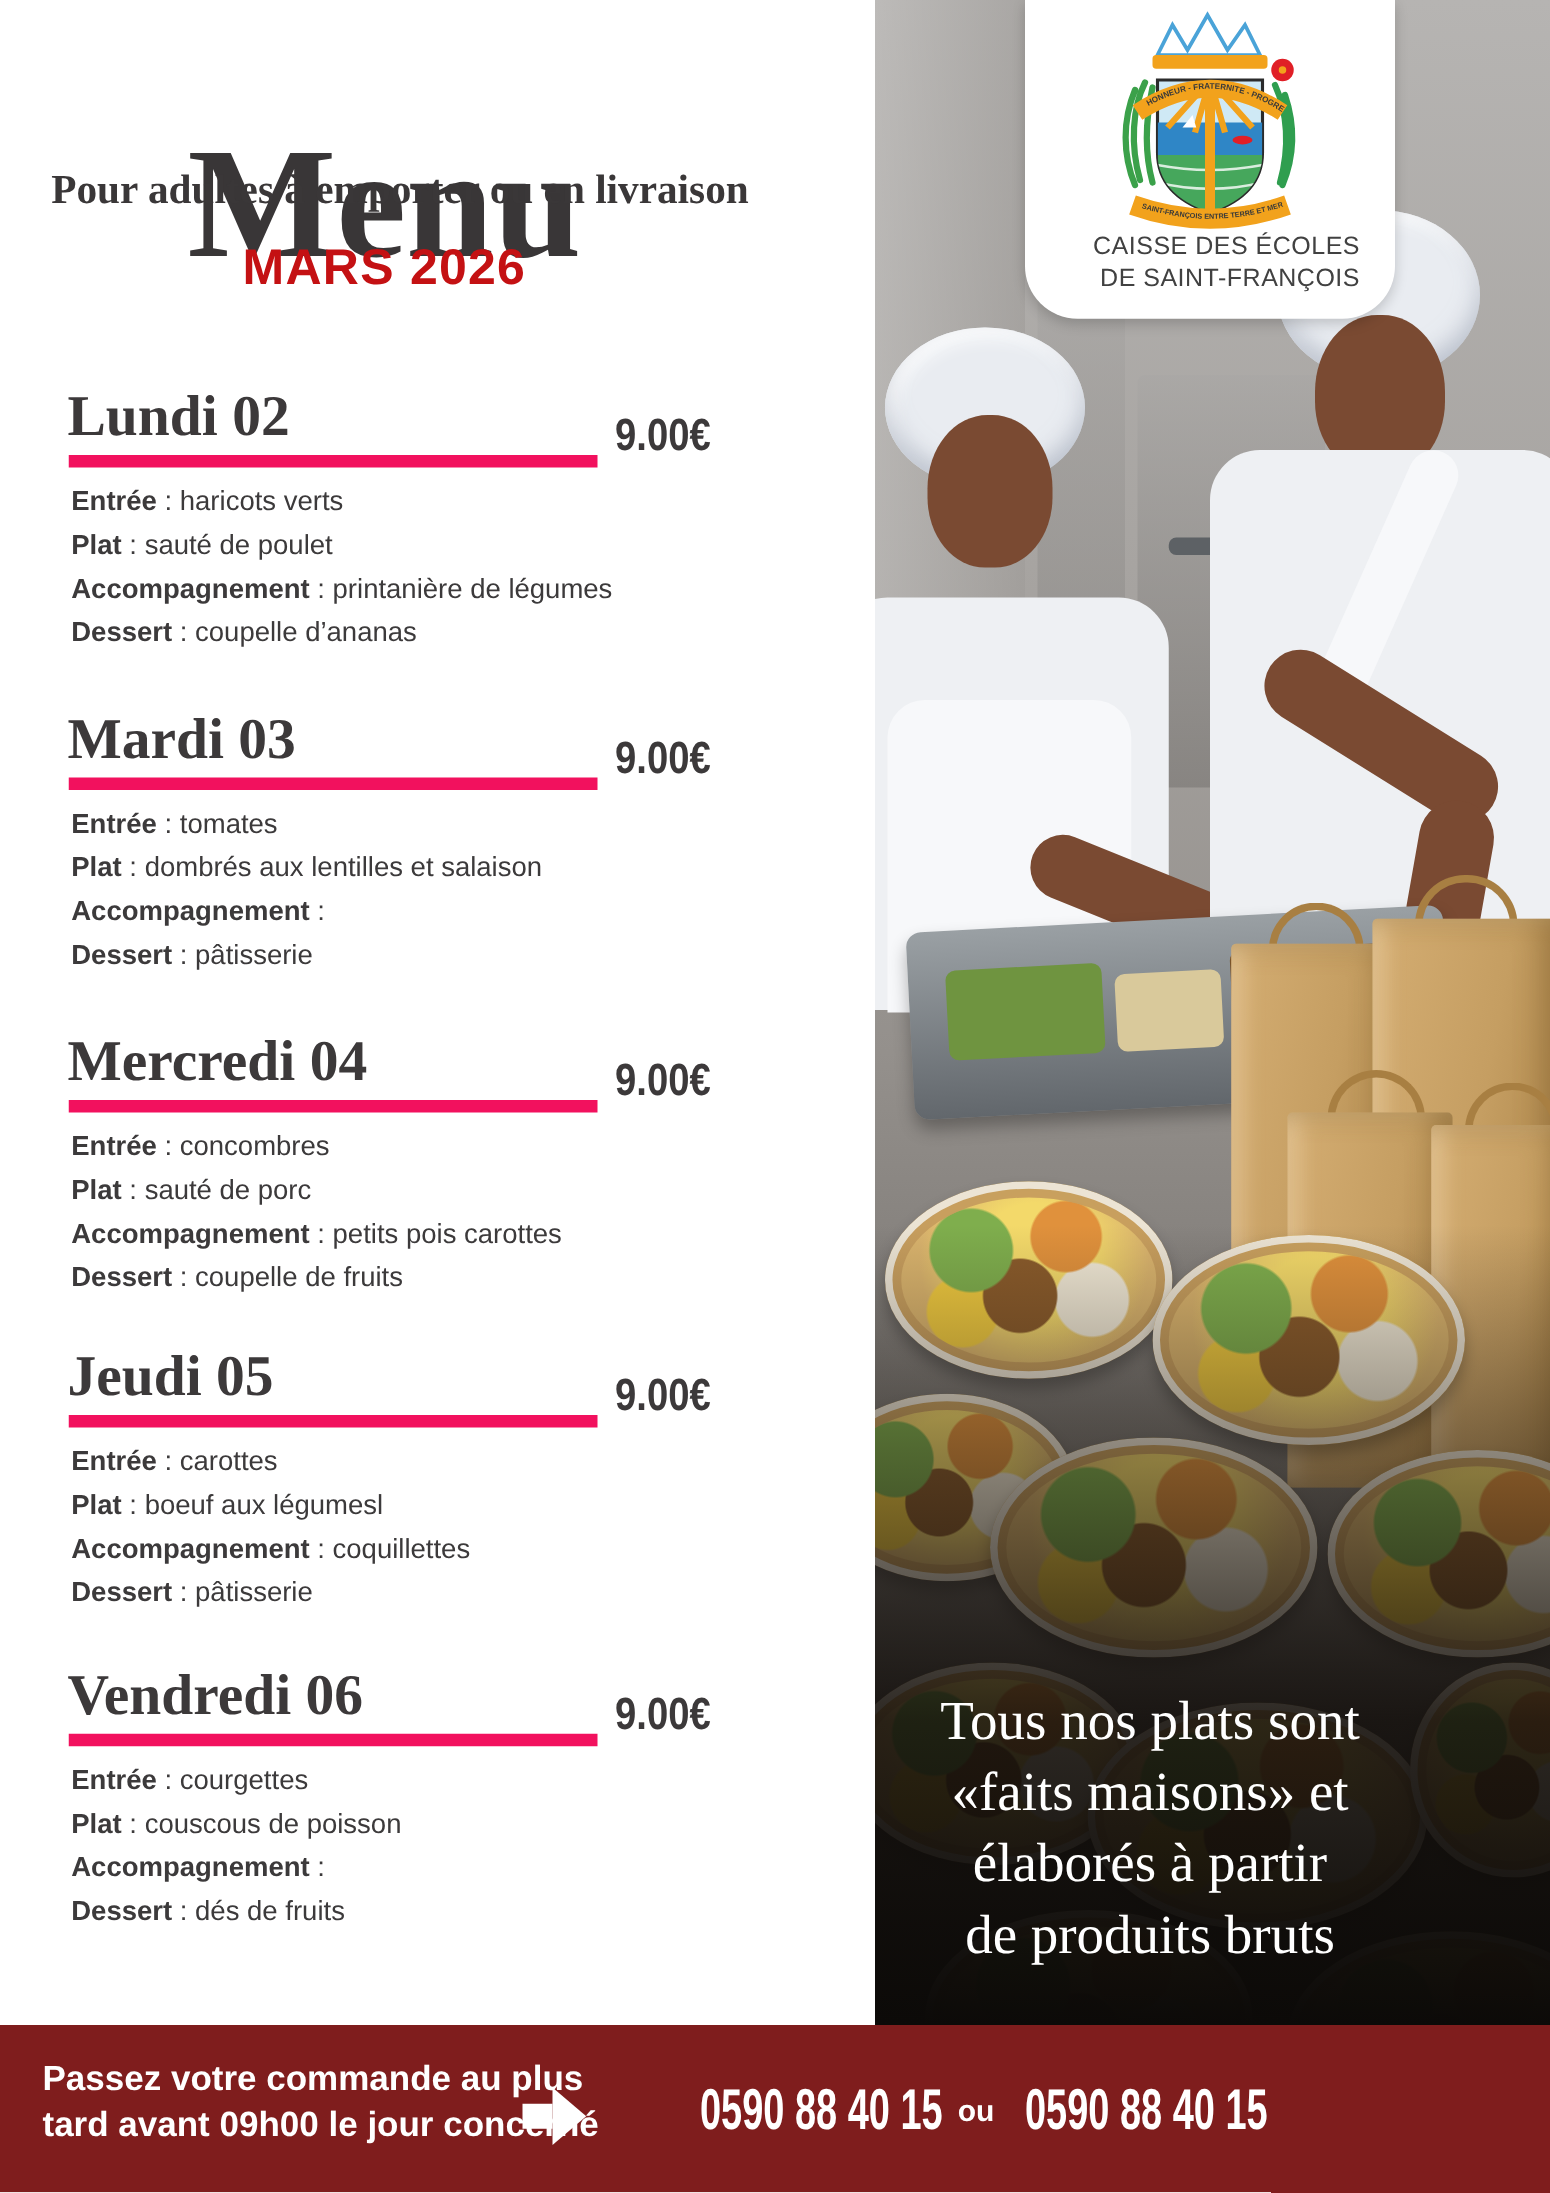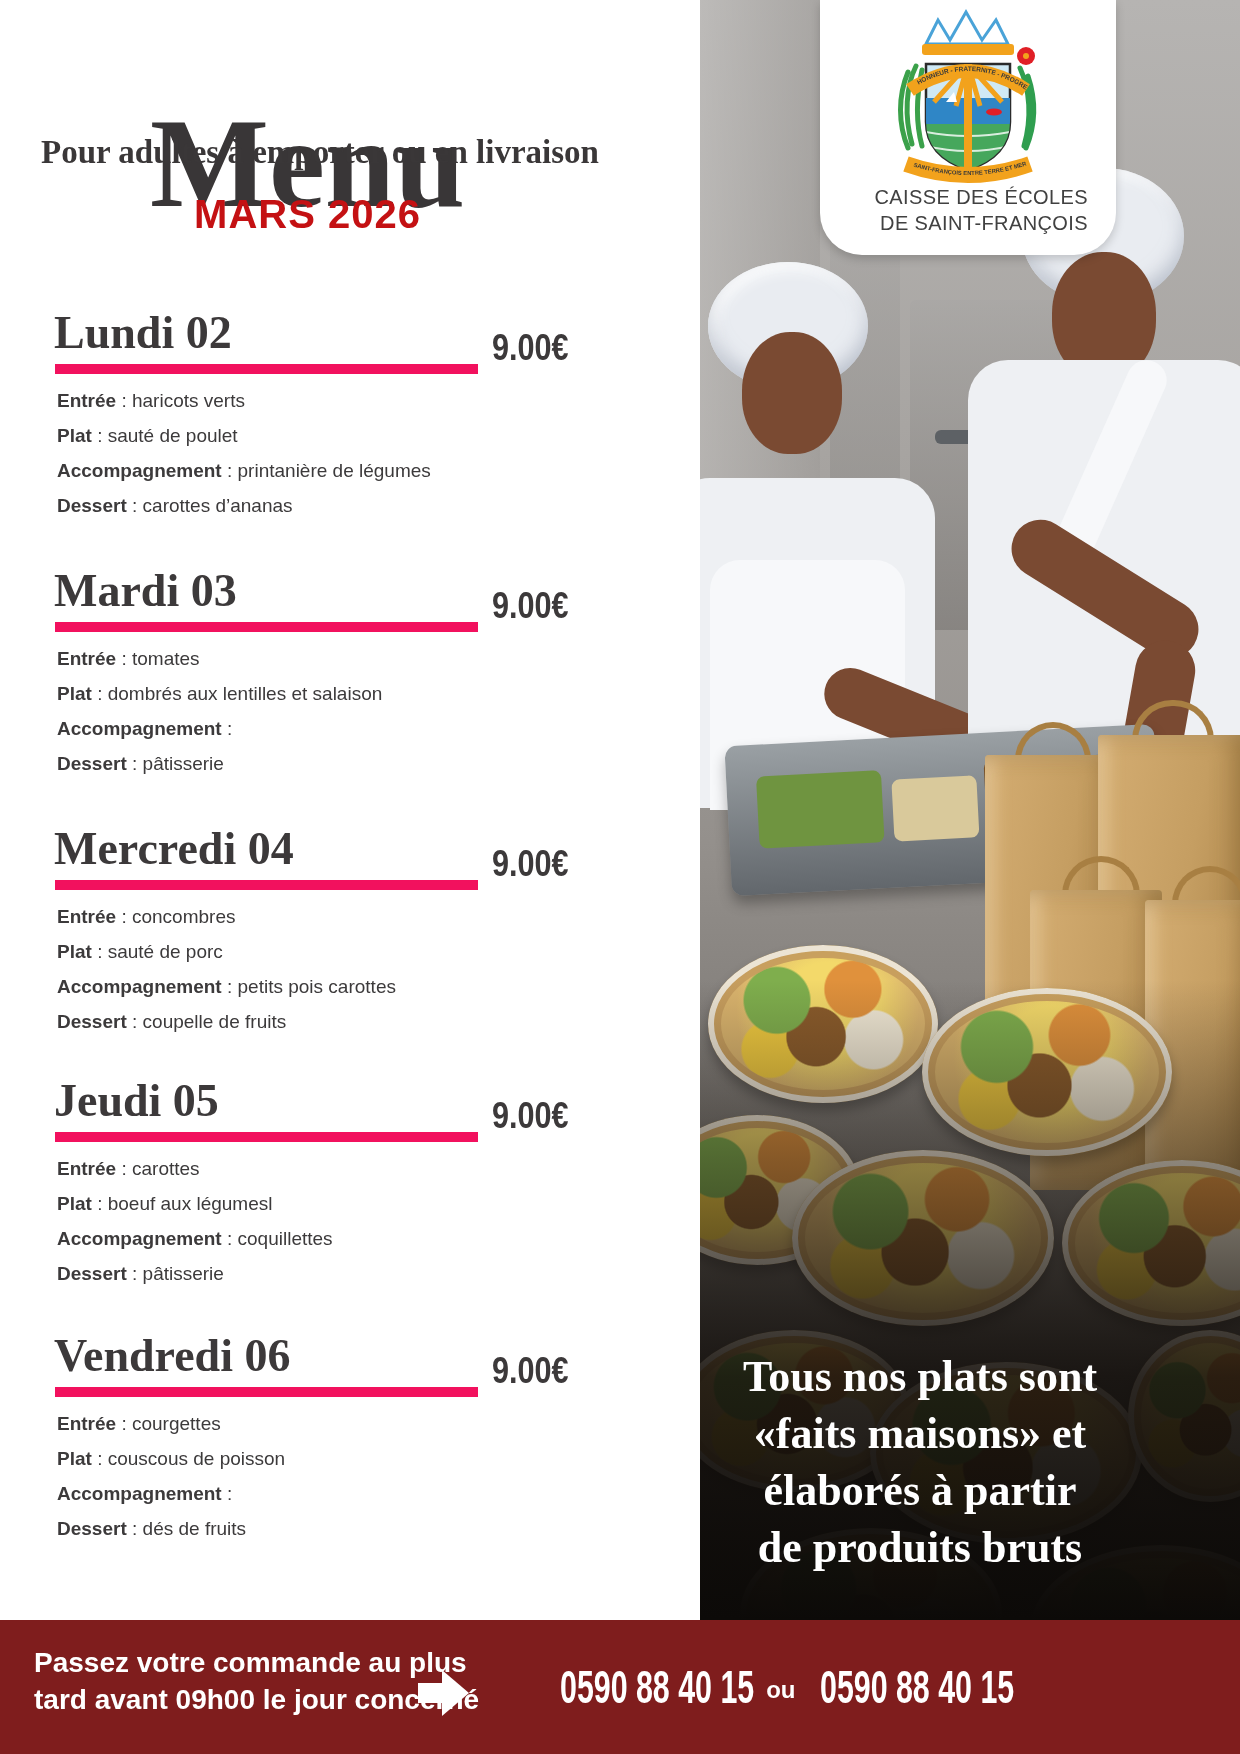--- a/index.html
+++ b/index.html
@@ -16,21 +16,21 @@
   .month{position:absolute;left:0;top:192px;width:615px;text-align:center;
          font-weight:700;font-size:40px;letter-spacing:1px;color:#c41113;}
 
   .day{position:absolute;left:0;width:700px;height:240px;}
   .day-title{position:absolute;left:54px;top:0;margin:0;
          font-family:"Liberation Serif",serif;font-weight:700;font-size:46px;line-height:52px;color:#3c393a;}
   .day-price{position:absolute;left:492px;top:20px;width:140px;
          font-weight:700;font-size:36px;color:#3c393a;transform:scaleX(.85);transform-origin:left center;}
   .day-rule{position:absolute;left:55px;top:57px;width:423px;height:10px;background:#f2115e;}
   .entries{position:absolute;left:57px;top:76px;margin:0;padding:0;list-style:none;}
-  .entry{font-size:19px;line-height:35px;color:#3c3a3b;}
+  .entry{font-size:22px;line-height:35px;color:#3c3a3b;}
   .entry b{font-weight:700;}
   .entry .colon{white-space:pre;}
 
   
   .photo{left:700px;top:0;width:540px;height:1620px;overflow:hidden;
          background:linear-gradient(180deg,#b6b4b2 0%,#a7a4a1 28%,#94908c 52%,#77736f 72%,#4b4845 92%,#353330 100%);}
   .panel{position:absolute;background:linear-gradient(90deg,#c2c0be,#9e9b98);}
   .steel{position:absolute;background:linear-gradient(180deg,#a9a7a5,#7e7b78);border-radius:6px;}
 
   .worker-hairnet{position:absolute;background:#e9ecf1;border-radius:50%;
@@ -54,21 +54,21 @@
           radial-gradient(circle at 63% 28%, #e0913c 0 15%, rgba(0,0,0,0) 16%),
           radial-gradient(circle at 47% 58%, #8a5b2b 0 19%, rgba(0,0,0,0) 20%),
           radial-gradient(circle at 72% 60%, #efe7d4 0 15%, rgba(0,0,0,0) 16%),
           radial-gradient(circle at 27% 66%, #efc93f 0 14%, rgba(0,0,0,0) 15%),
           radial-gradient(circle at 52% 40%, #f3d96a 0 30%, #d9b36d 60%);
         box-shadow:inset 0 0 0 6px rgba(242,240,233,.85), inset 0 0 0 13px rgba(198,157,94,.95), 0 8px 12px rgba(0,0,0,.28);}
 
   .photo-overlay{position:absolute;left:0;bottom:0;width:540px;height:640px;
         background:linear-gradient(180deg,rgba(25,20,15,0) 0%,rgba(25,20,15,.45) 28%,rgba(17,13,10,.88) 62%,#0c0a08 100%);}
   .overlay-text{position:absolute;left:5px;top:1348px;width:430px;text-align:center;
-        font-family:"Liberation Serif",serif;font-weight:700;font-size:44px;line-height:57px;color:#ffffff;}
+        font-family:"Liberation Serif",serif;font-weight:400;font-size:44px;line-height:57px;color:#ffffff;}
 
   
   .logo-card{position:absolute;left:120px;top:0;width:296px;height:255px;background:#ffffff;
         border-radius:0 0 42px 42px;box-shadow:0 4px 10px rgba(0,0,0,.18);}
   .logo-crest{position:absolute;left:48px;top:6px;}
   .logo-line{position:absolute;left:0;width:268px;text-align:right;font-size:20px;font-weight:500;
         color:#414141;letter-spacing:.4px;}
 
   
   .footer{left:0;top:1620px;width:1240px;height:134px;background:#7f1d1d;}
@@ -95,21 +95,21 @@
   </div>
 
   <section class="day" style="top:307px">
     <h2 class="day-title">Lundi 02</h2>
     <div class="day-price">9.00€</div>
     <div class="day-rule"></div>
     <ul class="entries">
       <li class="entry"><b>Entrée</b><span class="colon"> : </span><span class="val">haricots verts</span></li>
       <li class="entry"><b>Plat</b><span class="colon"> : </span><span class="val">sauté de poulet</span></li>
       <li class="entry"><b>Accompagnement</b><span class="colon"> : </span><span class="val">printanière de légumes</span></li>
-      <li class="entry"><b>Dessert</b><span class="colon"> : </span><span class="val">carottes d’ananas</span></li>
+      <li class="entry"><b>Dessert</b><span class="colon"> : </span><span class="val">coupelle d’ananas</span></li>
     </ul>
   </section>
 
   <section class="day" style="top:565px">
     <h2 class="day-title">Mardi 03</h2>
     <div class="day-price">9.00€</div>
     <div class="day-rule"></div>
     <ul class="entries">
       <li class="entry"><b>Entrée</b><span class="colon"> : </span><span class="val">tomates</span></li>
       <li class="entry"><b>Plat</b><span class="colon"> : </span><span class="val">dombrés aux lentilles et salaison</span></li>

